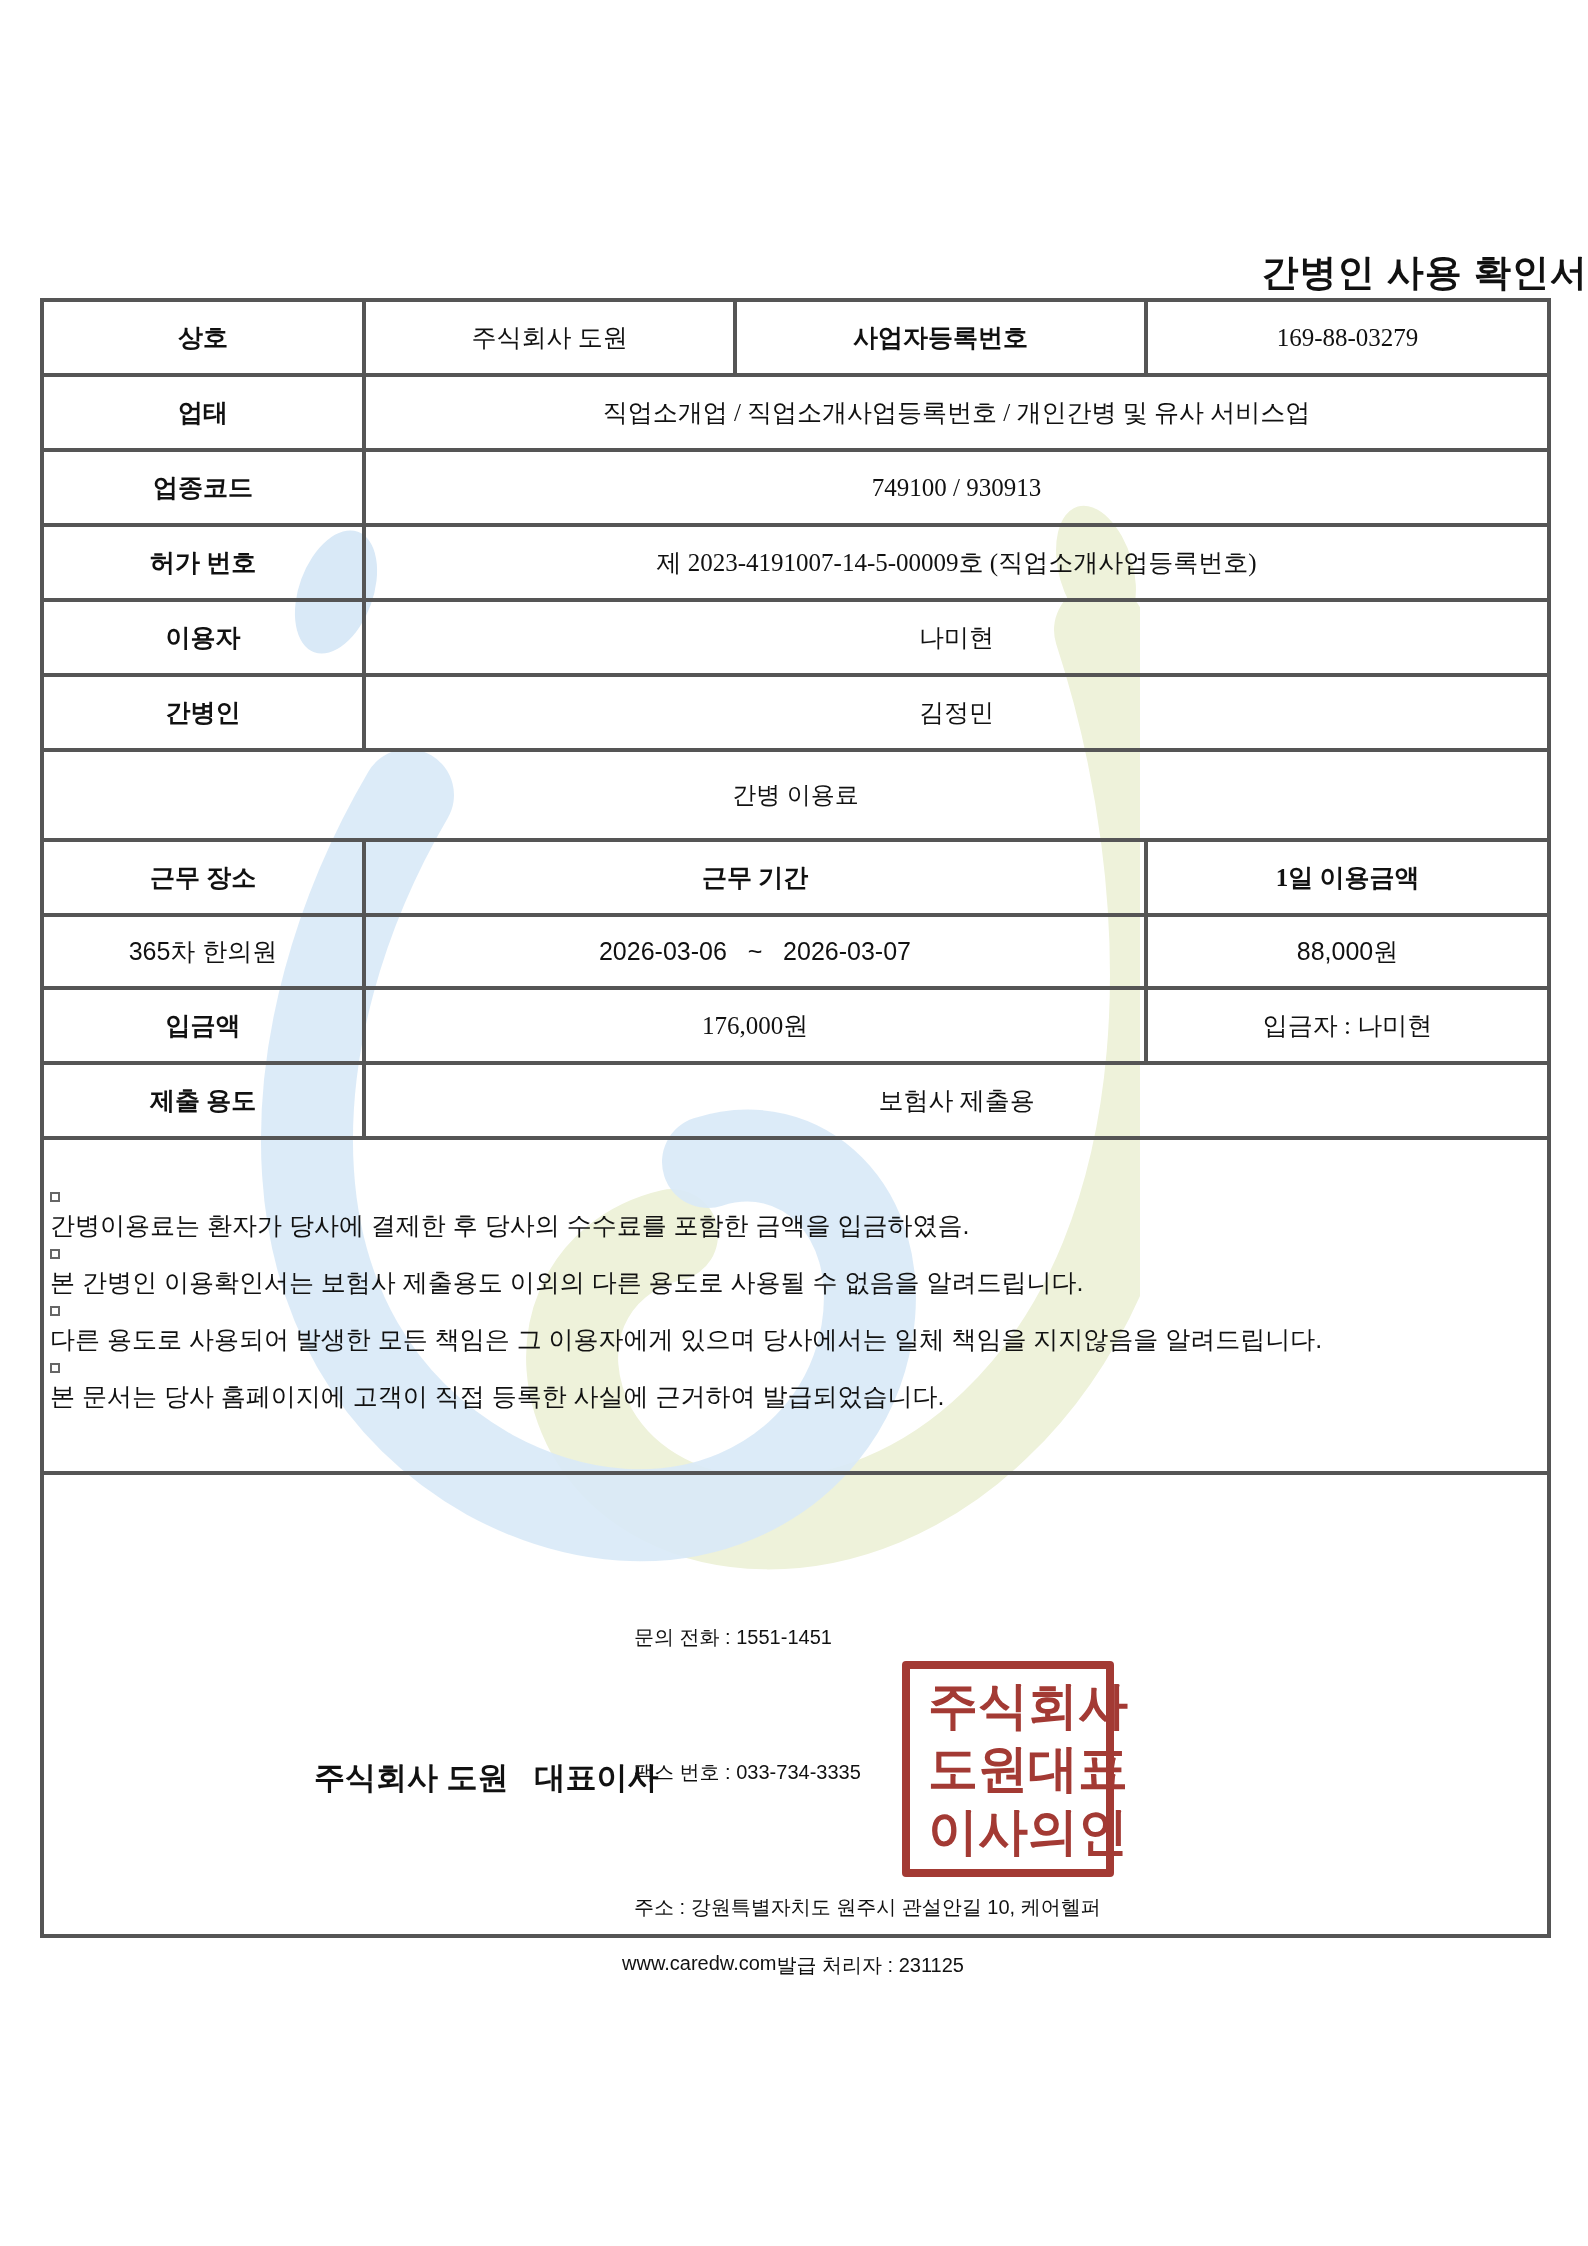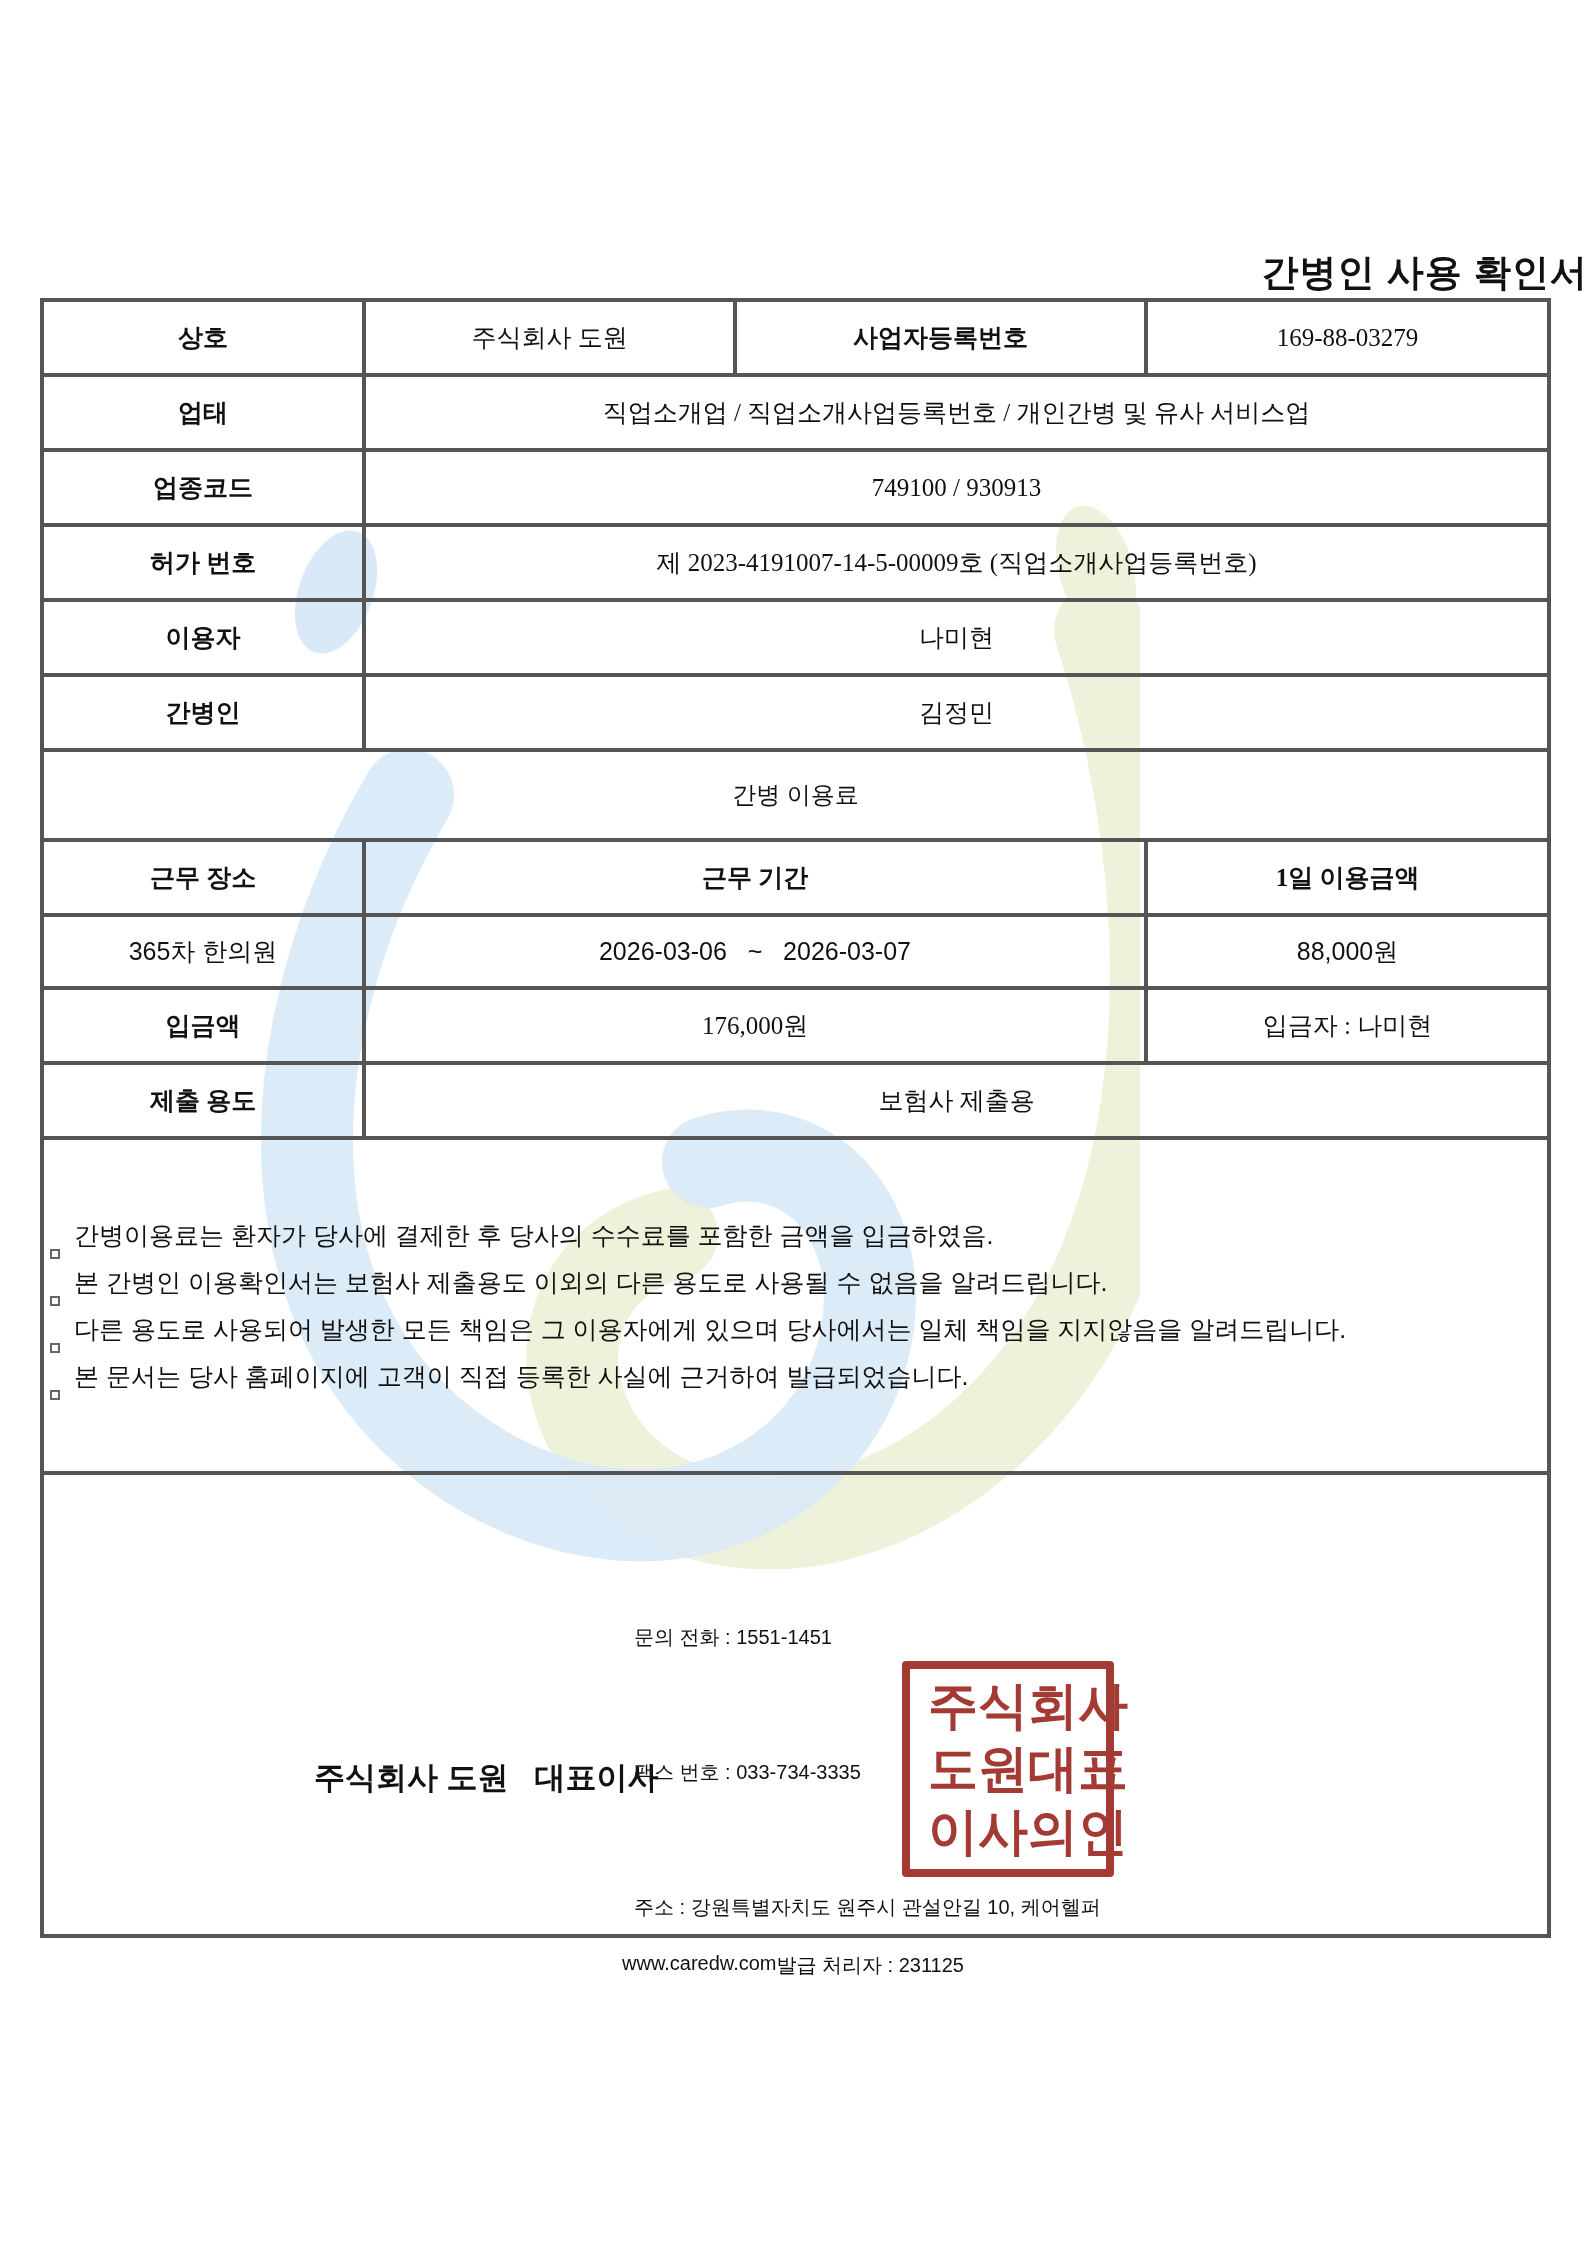--- a/index.html
+++ b/index.html
@@ -39,22 +39,22 @@
     padding:0 6px; overflow:hidden;
   }
   td.lbl { font-weight:bold; }
   tr.r-std td { height:75px;font-family:Liberation Serif, serif; }
   tr.r-sec td { height:90px; font-size:24px; font-weight:normal; }
   tr.r-date td { height:73px; }
   .pre { white-space:pre; }
   
   td.notes-cell { height:335px; text-align:left; padding:0 0 0 32px; }
   .note-line {
-    display:flex; align-items:flex-end;
-    font-size:25px; line-height:47px;
+    display:flex; align-items:flex-start;
+    font-size:25px; line-height:47px;flex-direction:column;
   }
   .sq {
     display:inline-block; width:10px; height:10px;
     border:2px solid #666; margin:0 14px 0 0; flex:0 0 auto;
   }
   
   td.bottom-cell { height:463px; padding:0; position:relative; }
   .contact {
     position:absolute; left:590px; top:50px;
     text-align:left; font-size:20px; line-height:45px; white-space:pre;

